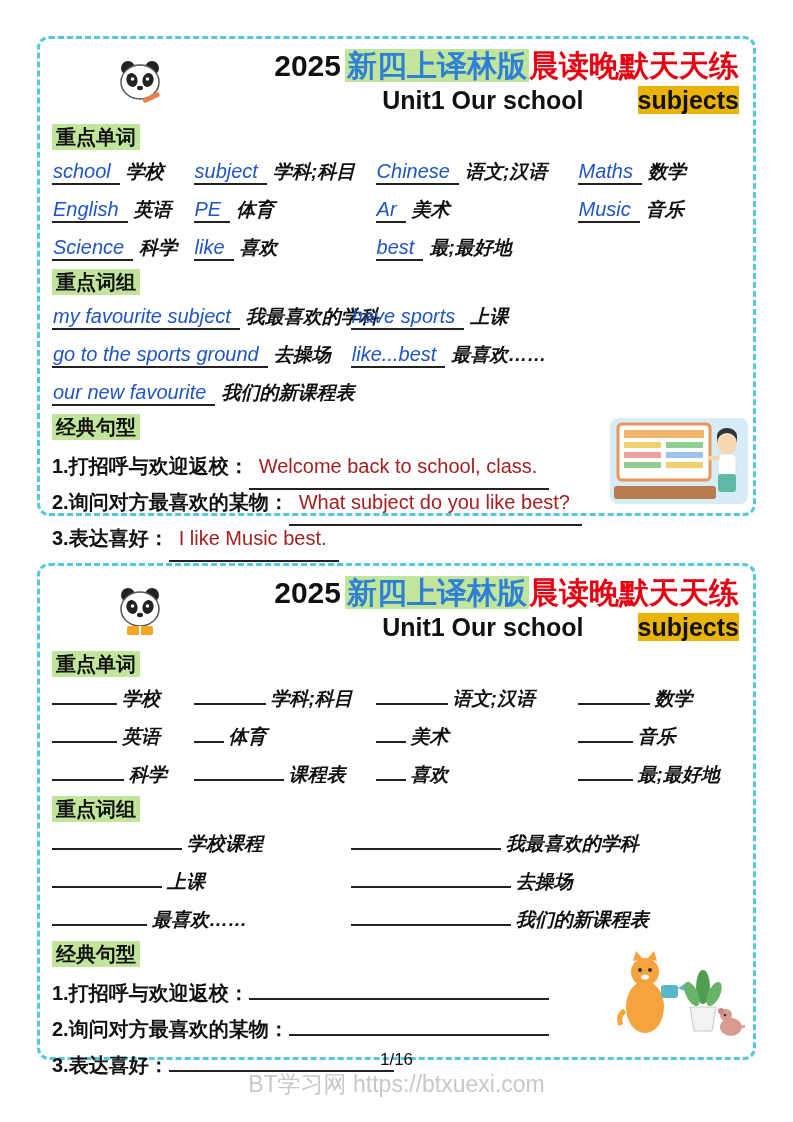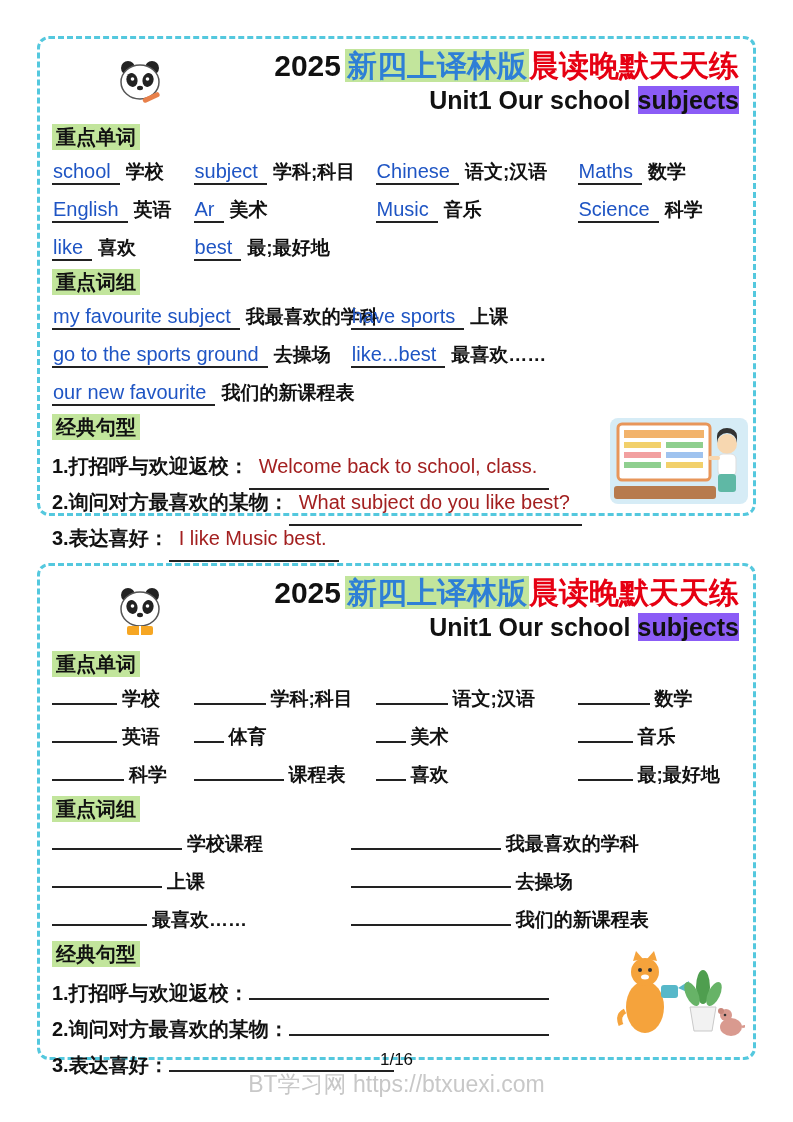--- a/index.html
+++ b/index.html
@@ -15,34 +15,34 @@
   .card1{top:36px;height:480px;}
   .card2{top:563px;height:497px;}
   .card-header{position:relative;text-align:right;margin-bottom:2px;}
   .panda{position:absolute;left:64px;top:12px;}
   .title-line{font-size:30px;font-weight:bold;line-height:1.25;white-space:nowrap;}
   .t-year{color:#111;margin-right:4px;}
   .t-edition{color:#2e7fd6;background:#c2e59c;padding:0 2px;}
   .t-series{color:#e60012;}
   .subtitle-line{font-size:25px;font-weight:bold;line-height:1.2;white-space:nowrap;}
   .subtitle-pre{margin-right:7px;margin-top:33px;}
-  .subtitle-hl{background:#8b5cf6;}
+  .subtitle-hl{background:#eab308;margin-left:47px;}
   .section-tag{
     display:inline-block;background:#c2e59c;font-weight:bold;font-size:20px;
     padding:1px 4px;margin:7px 0 3px;line-height:1.2;
   }
   .word-grid{
     display:grid;grid-template-columns:20.6% 26.5% 29.4% 23.5%;
     row-gap:13px;font-size:20px;margin:6px 0 2px;
   }
   .phrase-grid{
     display:grid;grid-template-columns:43.5% 56.5%;
     row-gap:13px;font-size:20px;margin:6px 0 2px;
   }
-  .cell{white-space:nowrap;line-height:24px;}
+  .cell{white-space:nowrap;line-height:24px;font-style:italic;}
   .en-fill{
     color:#1f55c4;border-bottom:2px solid #222;
     padding:0 9px 1px 1px;margin-right:6px;font-size:20px;
   }
   .cn{font-weight:bold;color:#111;font-size:19px;}
   .blank{
     display:inline-block;border-bottom:2px solid #222;height:16px;
     vertical-align:baseline;margin-right:5px;
   }
   .w30{width:30px}.w55{width:55px}.w65{width:65px}.w72{width:72px}
@@ -84,20 +84,21 @@
     </div>
   </div>
 
   <div class="section-tag">重点单词</div>
   <div class="word-grid">
     <div class="cell"><span class="en-fill">school</span><span class="cn">学校</span></div>
     <div class="cell"><span class="en-fill">subject</span><span class="cn">学科;科目</span></div>
     <div class="cell"><span class="en-fill">Chinese</span><span class="cn">语文;汉语</span></div>
     <div class="cell"><span class="en-fill">Maths</span><span class="cn">数学</span></div>
     <div class="cell"><span class="en-fill">English</span><span class="cn">英语</span></div>
+    <div class="cell"><span class="en-fill">PE</span><span class="cn">体育</span></div>
     <div class="cell"><span class="en-fill">Ar</span><span class="cn">美术</span></div>
     <div class="cell"><span class="en-fill">Music</span><span class="cn">音乐</span></div>
     <div class="cell"><span class="en-fill">Science</span><span class="cn">科学</span></div>
     <div class="cell"><span class="en-fill">like</span><span class="cn">喜欢</span></div>
     <div class="cell"><span class="en-fill">best</span><span class="cn">最;最好地</span></div>
   </div>
 
   <div class="section-tag">重点词组</div>
   <div class="phrase-grid">
     <div class="cell"><span class="en-fill">my favourite subject</span><span class="cn">我最喜欢的学科</span></div>

